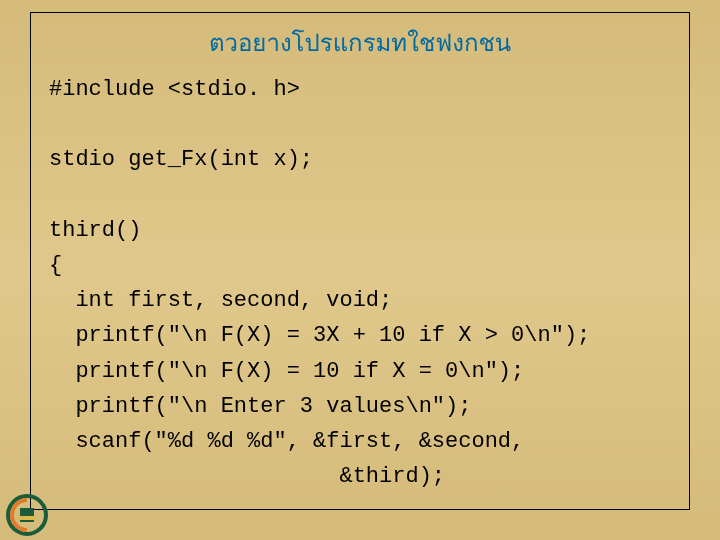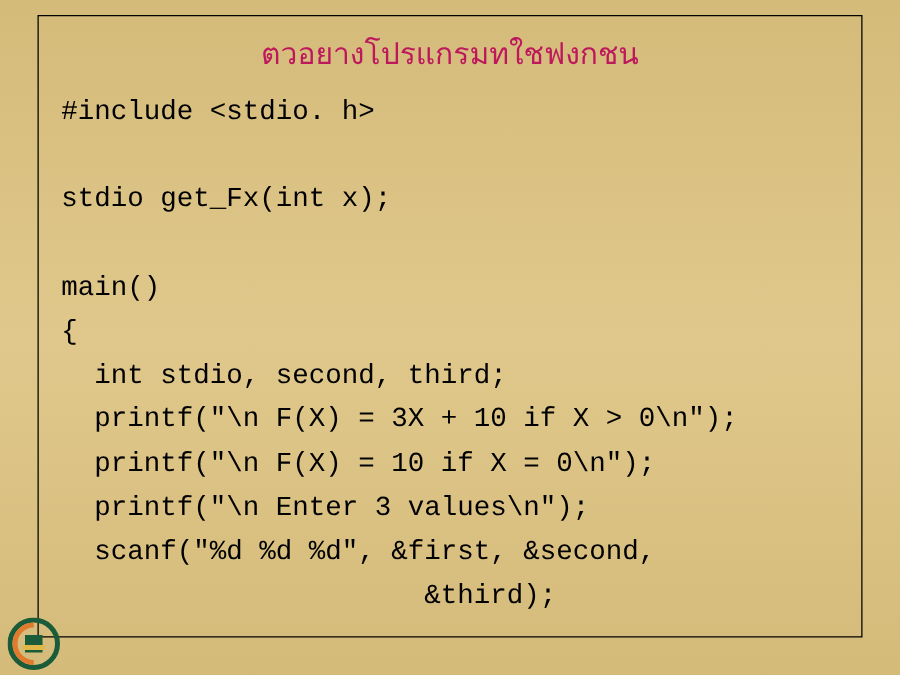--- a/index.html
+++ b/index.html
@@ -15,21 +15,21 @@
     left: 30px;
     right: 30px;
     bottom: 30px;
     border: 1px solid #000;
     padding: 10px 18px 18px 18px;
   }
   .title {
     text-align: center;
     font-family: "Tahoma", Arial, sans-serif;
     font-size: 24px;
-    color: #be185d;
+    color: #0369a1;
     margin-bottom: 10px;
   }
   .code {
     font-family: "Courier New", monospace;
     font-size: 22px;
     line-height: 1.6;
     color: #000;
     white-space: pre;
   }
   .logo {
@@ -42,23 +42,23 @@
 </style>
 </head>
 <body>
 
 <div class="frame">
   <div class="title">ตวอยางโปรแกรมทใชฟงกชน</div>
   <div class="code"><span>#include &lt;stdio. h&gt;</span>
 <span></span>
 <span>stdio get_Fx(int x);</span>
 <span></span>
-<span>main()</span>
+<span>third()</span>
 <span>{</span>
-<span>  int stdio, second, third;</span>
+<span>  int first, second, void;</span>
 <span>  printf("\n F(X) = 3X + 10 if X &gt; 0\n");</span>
 <span>  printf("\n F(X) = 10 if X = 0\n");</span>
 <span>  printf("\n Enter 3 values\n");</span>
 <span>  scanf("%d %d %d", &amp;first, &amp;second,</span>
 <span>                      &amp;third);</span></div>
 </div>
 
 <svg class="logo" viewBox="0 0 42 42">
   <circle cx="21" cy="21" r="19" fill="none" stroke="#1a5c3a" stroke-width="4"></circle>
   <path d="M 21 6 A 15 15 0 0 0 21 36" fill="none" stroke="#e07b2e" stroke-width="4"></path>

